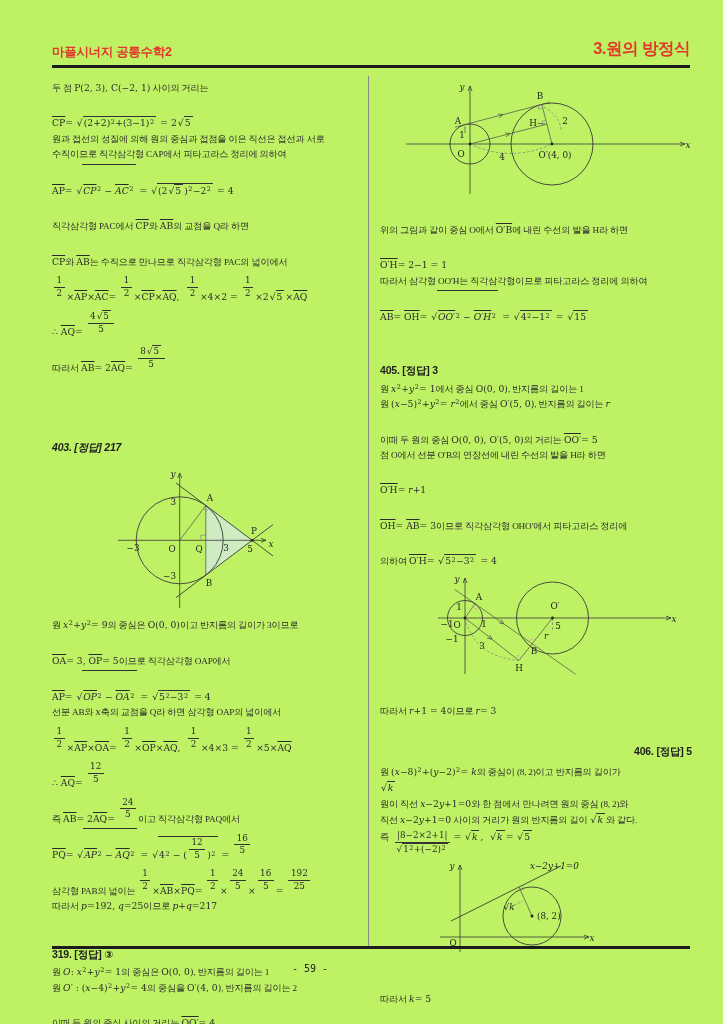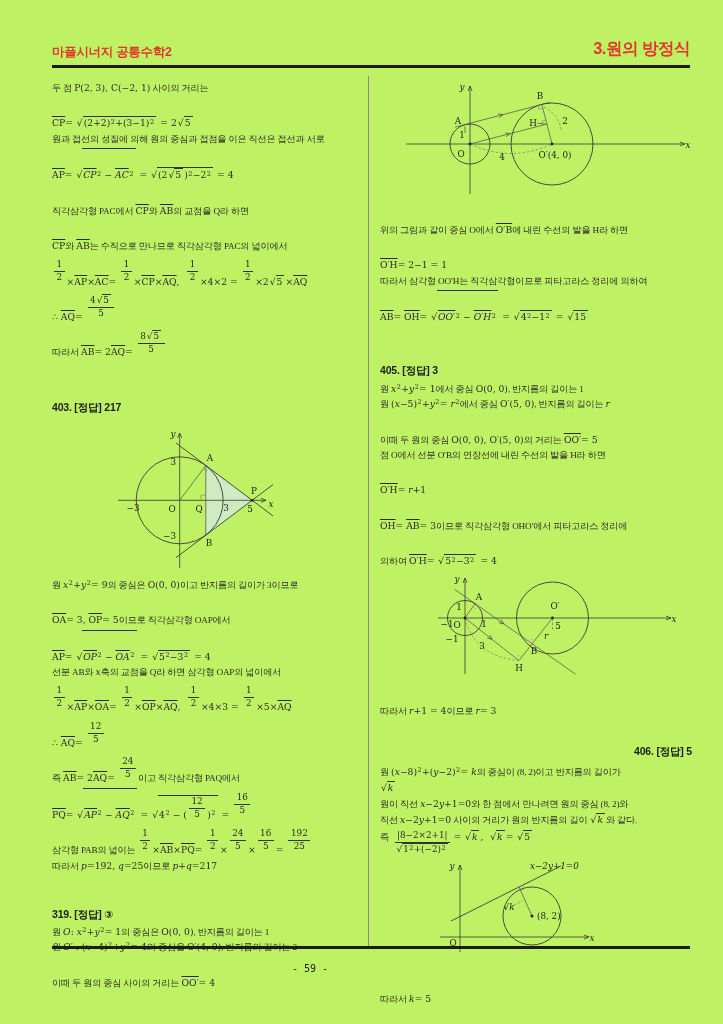--- a/index.html
+++ b/index.html
@@ -26,21 +26,21 @@
   .tk-oli{font-style:italic;}
   .sup{font-size:6.5px;position:relative;top:-3.2px;margin:0 0.5px 0 0.5px;font-family:"DejaVu Serif",serif;}
   .frac{display:inline-flex;flex-direction:column;align-items:center;align-self:center;
         margin:0 2px;font-size:8.8px;line-height:1.35;}
   .fn{border-bottom:0.9px solid #333;padding:0 2.5px;display:inline-flex;align-items:baseline;}
   .fd{padding:0 2.5px;display:inline-flex;align-items:baseline;}
   .sqrt{display:inline-flex;align-items:baseline;margin:0 1px;}
   .radicand{border-top:0.9px solid #333;padding:0 2px 0 1px;display:inline-flex;align-items:flex-end;}
   .prob-head{font-family:"Liberation Sans","DejaVu Sans",sans-serif;font-weight:700;
         font-size:10.5px;color:#1d1d1d;letter-spacing:-0.2px;}
-  .h403{margin-top:42px;}
+  .h403{margin-top:67px;font-style:italic;}
   .h404{margin-top:36px;margin-bottom:4px;}
   .h405{margin-top:40px;margin-bottom:5px;}
   .h406{margin-top:28px;margin-bottom:7px;text-align:right;}
   svg.fig{display:block;}
   .f403{margin:8px 0 6px 36px;}
   .f404{margin:0 0 6px 18px;}
   .f405{margin:4px 0 2px 46px;}
   .f406{margin:4px 0 2px 46px;}
   svg .st{stroke:#3a3a3a;stroke-width:0.9;fill:none;}
   svg .thin{stroke:#4a4a4a;stroke-width:0.7;fill:none;}
@@ -59,20 +59,21 @@
   <span class="book-title">마플시너지  공통수학2</span>
   <span class="chapter-title">3.원의  방정식</span>
   <div class="top-rule"></div>
   <div class="col-divider"></div>
 
   <div class="col left">
     <div>
         <div class="ln"><span class="tk-t">두 점 </span><span class="tk-m">P(2, 3), C(−2, 1)</span><span class="tk-t"> 사이의 거리는</span></div>
         <div class="ln"><span class="tk-ol">CP</span><span class="tk-m">= </span><span class="sqrt"><span class="rad">√</span><span class="radicand"><span class="tk-m">(2+2)</span><span class="sup">2</span><span class="tk-m">+(3−1)</span><span class="sup">2</span></span></span><span class="tk-m"> = 2</span><span class="sqrt"><span class="rad">√</span><span class="radicand"><span class="tk-m">5</span></span></span></div>
         <div class="ln"><span class="tk-t">원과 접선의 성질에 의해 원의 중심과 접점을 이은 직선은 접선과 서로</span></div>
+        <div class="ln"><span class="tk-t">수직이므로 직각삼각형 CAP에서 피타고라스 정리에 의하여</span></div>
         <div class="ln"><span class="tk-ol">AP</span><span class="tk-m">= </span><span class="sqrt"><span class="rad">√</span><span class="radicand"><span class="tk-ol tk-oli">CP</span><span class="sup">2</span><span class="tk-m"> − </span><span class="tk-ol tk-oli">AC</span><span class="sup">2</span></span></span><span class="tk-m"> = </span><span class="sqrt"><span class="rad">√</span><span class="radicand"><span class="tk-m">(2</span><span class="sqrt"><span class="rad">√</span><span class="radicand"><span class="tk-m">5</span></span></span><span class="tk-m">)</span><span class="sup">2</span><span class="tk-m">−2</span><span class="sup">2</span></span></span><span class="tk-m"> = 4</span></div>
         <div class="ln"><span class="tk-t">직각삼각형 PAC에서 </span><span class="tk-ol">CP</span><span class="tk-t">와 </span><span class="tk-ol">AB</span><span class="tk-t">의 교점을 Q라 하면</span></div>
         <div class="ln"><span class="tk-ol">CP</span><span class="tk-t">와 </span><span class="tk-ol">AB</span><span class="tk-t">는 수직으로 만나므로 직각삼각형 PAC의 넓이에서</span></div>
         <div class="ln"><span class="frac"><span class="fn"><span class="tk-m">1</span></span><span class="fd"><span class="tk-m">2</span></span></span><span class="tk-m">×</span><span class="tk-ol">AP</span><span class="tk-m">×</span><span class="tk-ol">AC</span><span class="tk-m">= </span><span class="frac"><span class="fn"><span class="tk-m">1</span></span><span class="fd"><span class="tk-m">2</span></span></span><span class="tk-m">×</span><span class="tk-ol">CP</span><span class="tk-m">×</span><span class="tk-ol">AQ</span><span class="tk-m">,  </span><span class="frac"><span class="fn"><span class="tk-m">1</span></span><span class="fd"><span class="tk-m">2</span></span></span><span class="tk-m">×4×2 = </span><span class="frac"><span class="fn"><span class="tk-m">1</span></span><span class="fd"><span class="tk-m">2</span></span></span><span class="tk-m">×2</span><span class="sqrt"><span class="rad">√</span><span class="radicand"><span class="tk-m">5</span></span></span><span class="tk-m">×</span><span class="tk-ol">AQ</span></div>
         <div class="ln"><span class="tk-m">∴ </span><span class="tk-ol">AQ</span><span class="tk-m">= </span><span class="frac"><span class="fn"><span class="tk-m">4</span><span class="sqrt"><span class="rad">√</span><span class="radicand"><span class="tk-m">5</span></span></span></span><span class="fd"><span class="tk-m">5</span></span></span></div>
         <div class="ln"><span class="tk-t">따라서 </span><span class="tk-ol">AB</span><span class="tk-m">= 2</span><span class="tk-ol">AQ</span><span class="tk-m">= </span><span class="frac"><span class="fn"><span class="tk-m">8</span><span class="sqrt"><span class="rad">√</span><span class="radicand"><span class="tk-m">5</span></span></span></span><span class="fd"><span class="tk-m">5</span></span></span></div>
       </div>
 
     <div class="prob-head h403">403. [정답] 217</div>
 

